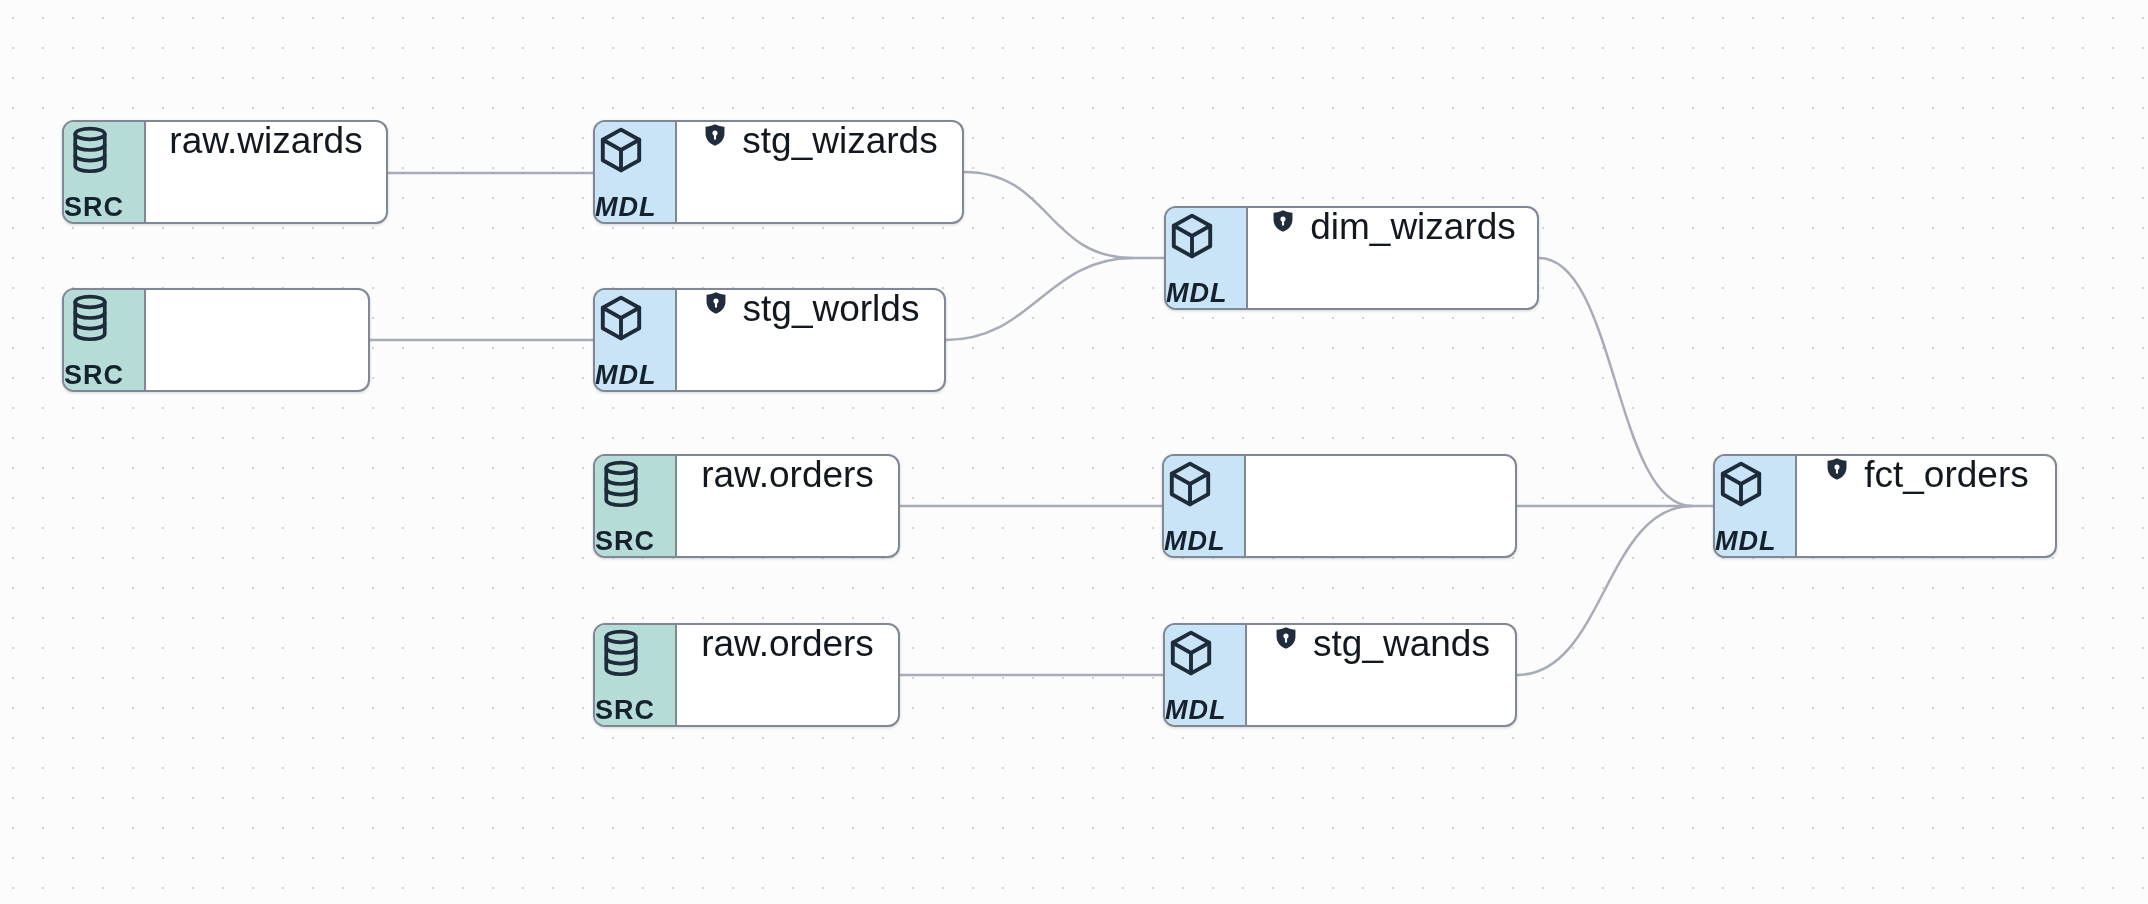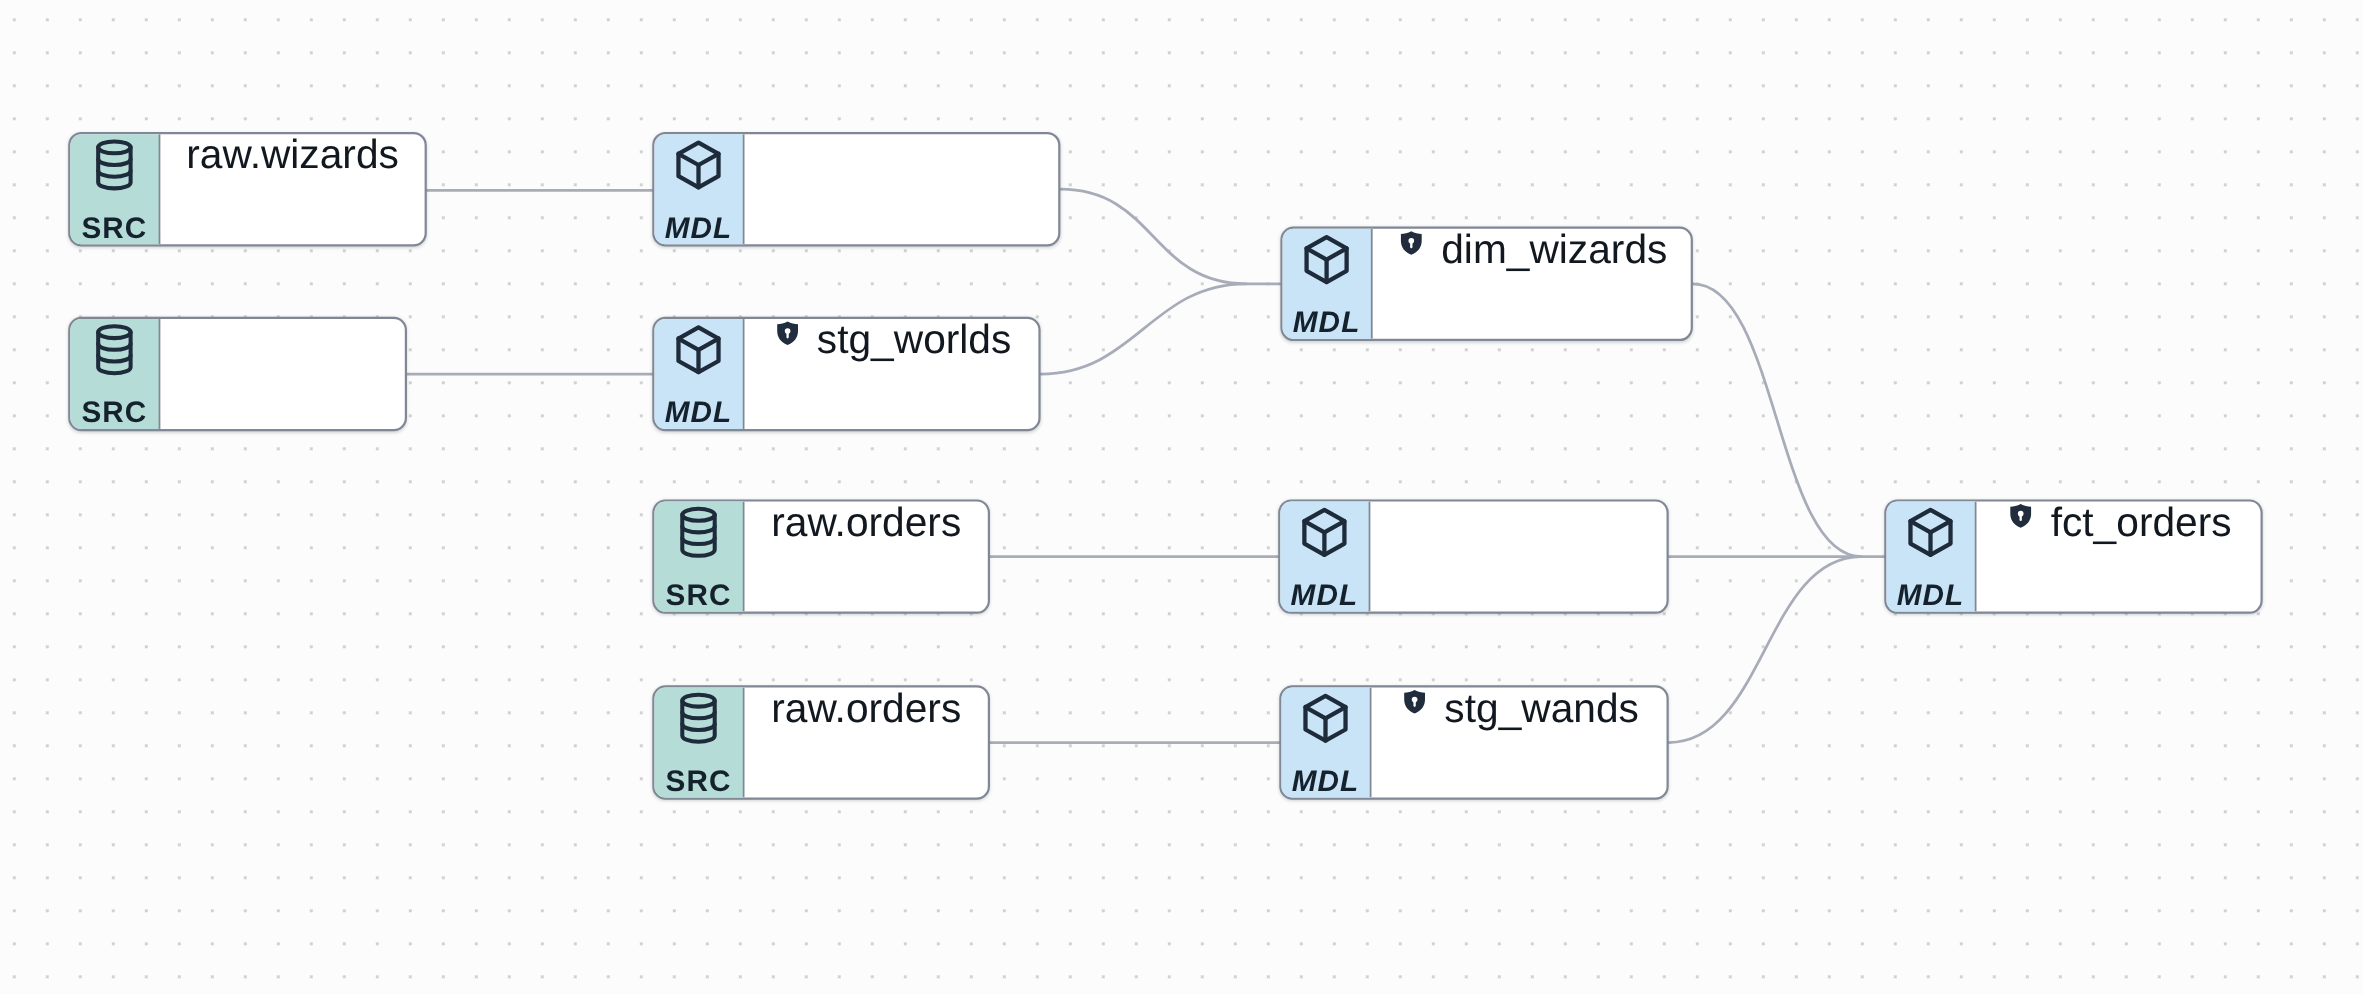--- a/index.html
+++ b/index.html
@@ -13,21 +13,21 @@
   }
   svg.edges{position:absolute;left:0;top:0;width:2148px;height:904px;}
   svg.edges path{stroke:#a7acb8;stroke-width:2.5;fill:none;stroke-linecap:round;}
   .node{
     position:absolute;height:104px;box-sizing:border-box;display:flex;
     background:#ffffff;border:2px solid #808795;border-radius:12px;
     box-shadow:0 1px 3px rgba(24,38,53,0.18);
   }
   .type-section{
     flex:0 0 80px;width:80px;border-right:2px solid #808795;
-    display:flex;flex-direction:column;align-items:center;justify-content:center;
+    display:flex;flex-direction:column;align-items:flex-start;justify-content:center;
     gap:18px;border-radius:10px 0 0 10px;
   }
   .node.src .type-section{background:#b6dcd8;}
   .node.mdl .type-section{background:#c9e4f6;font-style:italic;}
   .type-label{
     font-size:27px;font-weight:bold;letter-spacing:1px;color:#15222e;line-height:1;
   }
   .type-icon{width:52px;height:52px;display:block;}
   .label-section{
     flex:1;display:flex;align-items:flex-start;justify-content:center;
@@ -133,20 +133,26 @@
   </div>
 </div>
 
 <div class="node mdl" id="n4">
   <div class="type-section">
     <svg class="type-icon">
         <use href="#icon-cube"></use>
       </svg>
     <span class="type-label">MDL</span>
   </div>
+  <div class="label-section">
+    <svg class="shield">
+        <use href="#icon-shield"></use>
+      </svg>
+    <span class="node-label">stg_wizards</span>
+  </div>
 </div>
 
 <div class="node mdl" id="n5">
   <div class="type-section">
     <svg class="type-icon">
         <use href="#icon-cube"></use>
       </svg>
     <span class="type-label">MDL</span>
   </div>
   <div class="label-section">

